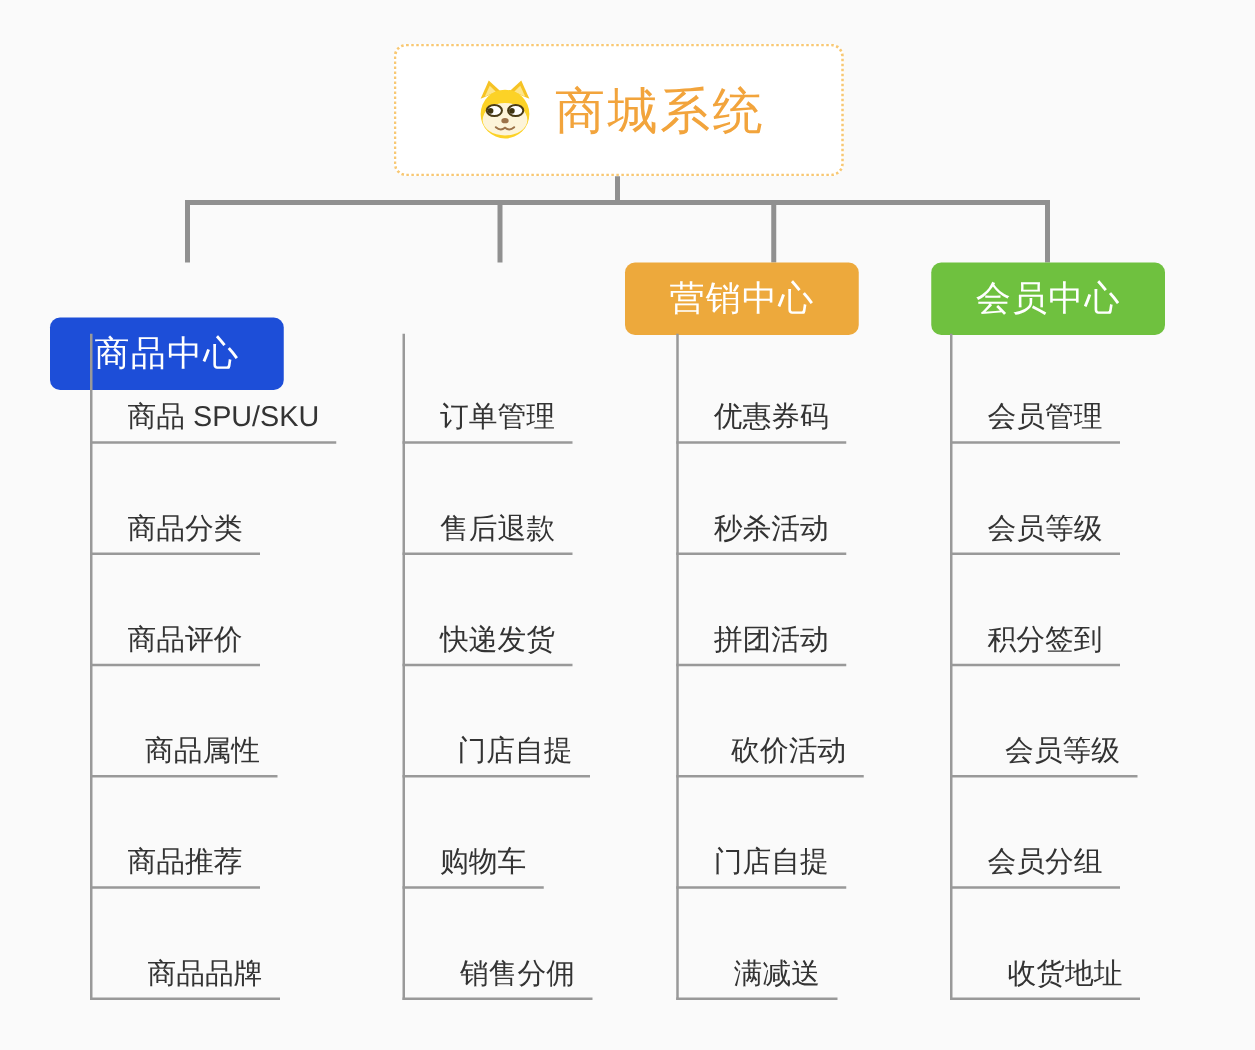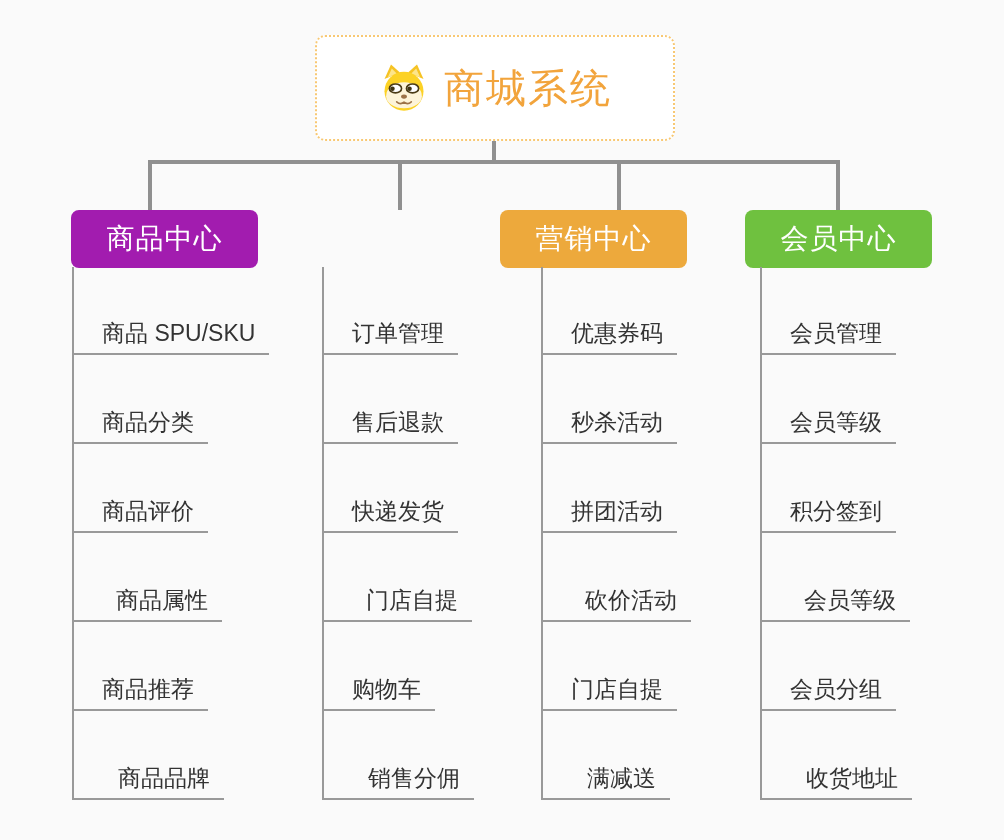--- a/index.html
+++ b/index.html
@@ -32,21 +32,21 @@
   .conn-d3{left:617px;top:163px;width:4px;height:47px;}
   .conn-d4{left:836px;top:163px;width:4px;height:47px;}
 
   
   .cat{
     position:absolute;top:210px;height:58px;width:187px;
     border-radius:8px;display:flex;align-items:center;justify-content:center;
     color:#ffffff;font-size:28px;letter-spacing:1px;white-space:nowrap;
     box-sizing:border-box;
   }
-  .cat-products{left:71px;background:#a21caf;}
+  .cat-products{left:40px;background:#1d4ed8;margin-top:44px;}
   .cat-trade{left:307px;background:#e25957;}
   .cat-marketing{left:500px;background:#eda93c;}
   .cat-members{left:745px;background:#6fc13f;}
 
   
   .branch{position:absolute;top:0;width:1px;}
   .branch-products{left:72px;}
   .branch-trade{left:322px;}
   .branch-marketing{left:541px;}
   .branch-members{left:760px;}

